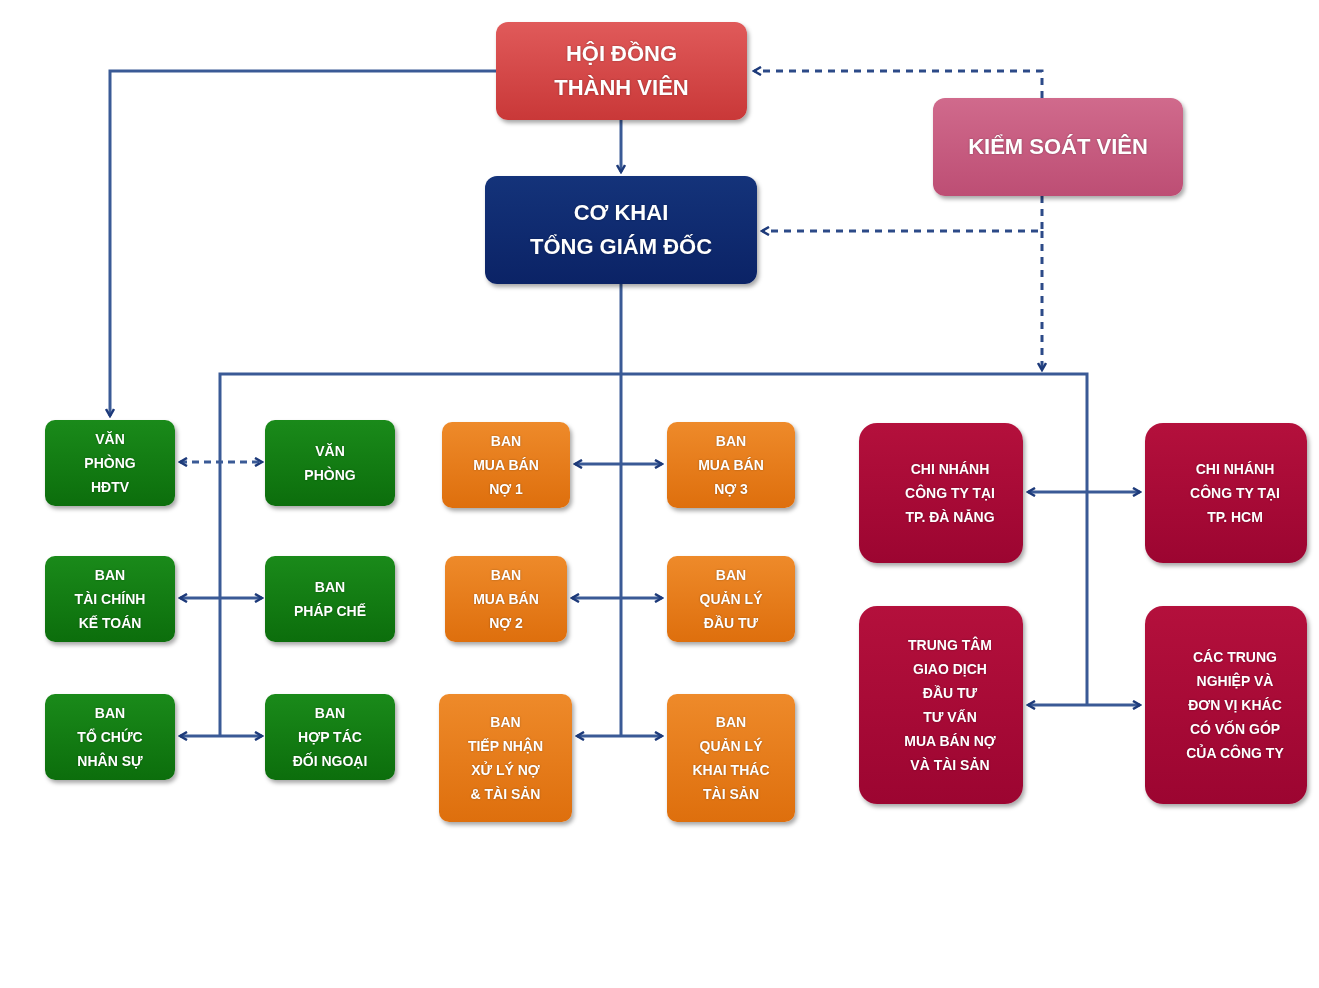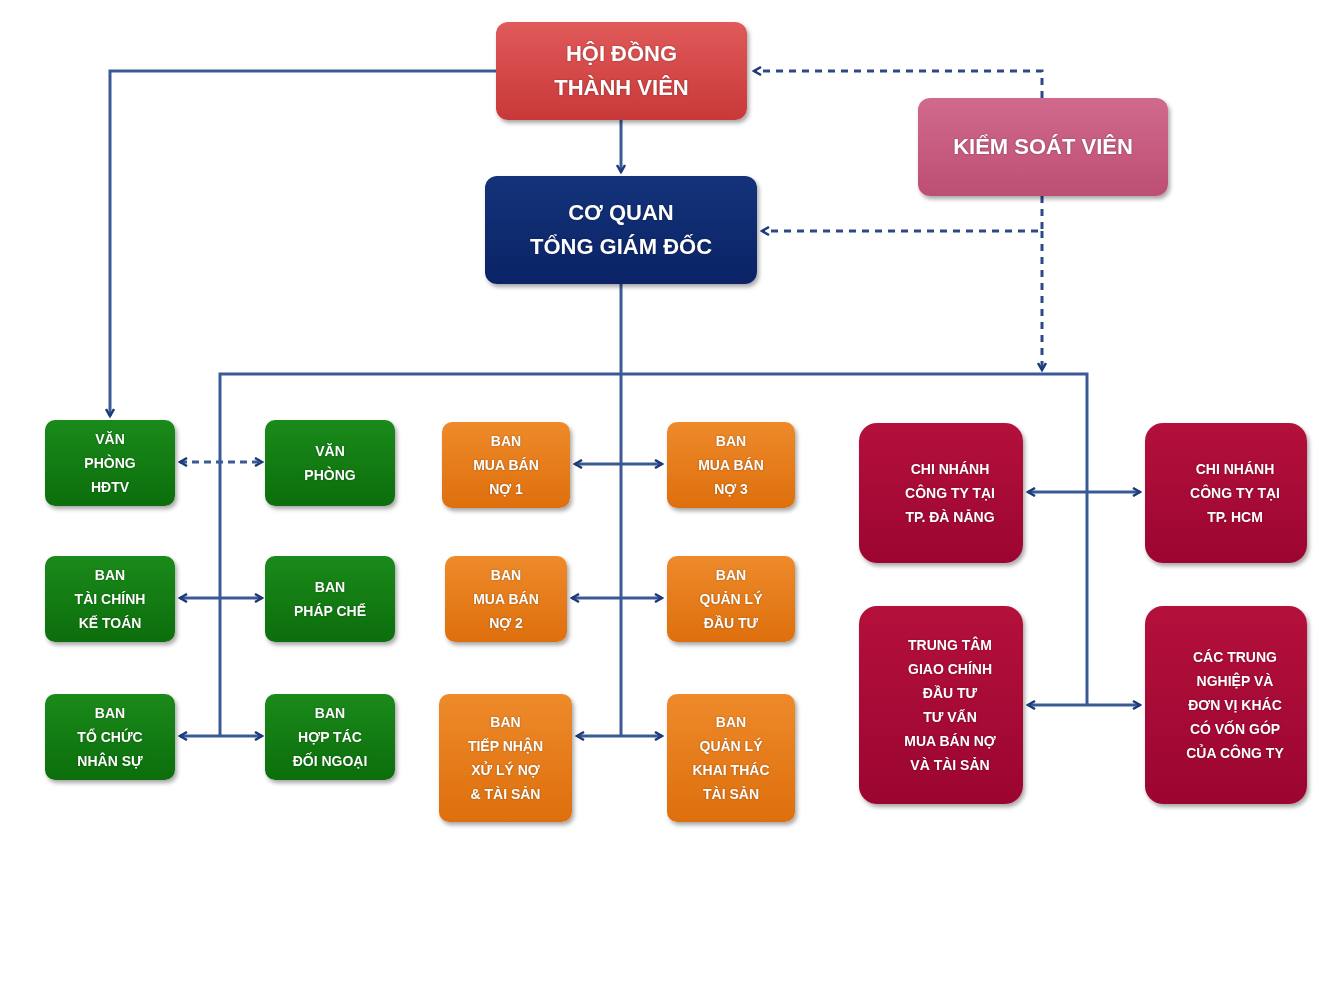--- a/index.html
+++ b/index.html
@@ -13,21 +13,21 @@
       border-radius: 12px; white-space: pre-line;
       text-shadow: 0 0 2px rgba(0,0,0,0.35);
       box-shadow: 2px 3px 4px rgba(0,0,0,0.35);
     }
     .node span { display: block; }
     .top { font-size: 22px; line-height: 34px; }
     .ksv { font-size: 22px; }
     .small { font-size: 14px; line-height: 24px; border-radius: 10px; }
     .red-top { background: linear-gradient(#e05a5a, #c93838); align-items: center; }
     .navy { background: linear-gradient(#14337a, #0b2366); }
-    .pink { background: linear-gradient(#d06a8c, #bd4e74); }
+    .pink { background: linear-gradient(#d06a8c, #bd4e74); margin-left: 15px; }
     .green { background: linear-gradient(#1a8a1a, #0c6e0c); }
     .orange { background: linear-gradient(#ee8a2a, #de6f0d); }
     .crimson { background: linear-gradient(#b4103c, #9c0531); border-radius: 18px; padding-left: 18px; }
   </style>
 </head>
 <body>
 
 <svg id="connectors" viewBox="0 0 1319 988">
   <defs>
     <marker id="arr" markerWidth="10" markerHeight="10" refX="8" refY="5" orient="auto-start-reverse" markerUnits="userSpaceOnUse">
@@ -62,21 +62,21 @@
     <line x1="1042" y1="231" x2="1042" y2="370" marker-end="url(#arr)"></line>
   </g>
 </svg>
 
 <div class="node top red-top" style="left:496px;top:22px;width:251px;height:98px;">
   <span>HỘI ĐỒNG
 THÀNH VIÊN</span>
 </div>
 
 <div class="node top navy" style="left:485px;top:176px;width:272px;height:108px;">
-  <span>CƠ QUAN
+  <span>CƠ KHAI
 TỔNG GIÁM ĐỐC</span>
 </div>
 
 <div class="node ksv pink" style="left:918px;top:98px;width:250px;height:98px;">
   <span>KIỂM SOÁT VIÊN</span>
 </div>
 
 <div class="node small green" style="left:45px;top:420px;width:130px;height:86px;">
   <span>VĂN
 PHÒNG
@@ -144,21 +144,21 @@
 CÔNG TY TẠI
 TP. ĐÀ NẴNG</span>
 </div>
 <div class="node small crimson" style="left:1145px;top:423px;width:162px;height:140px;">
   <span>CHI NHÁNH
 CÔNG TY TẠI
 TP. HCM</span>
 </div>
 <div class="node small crimson" style="left:859px;top:606px;width:164px;height:198px;">
   <span>TRUNG TÂM
-GIAO CHÍNH
+GIAO DỊCH
 ĐẦU TƯ
 TƯ VẤN
 MUA BÁN NỢ
 VÀ TÀI SẢN</span>
 </div>
 <div class="node small crimson" style="left:1145px;top:606px;width:162px;height:198px;">
   <span>CÁC TRUNG
 NGHIỆP VÀ
 ĐƠN VỊ KHÁC
 CÓ VỐN GÓP

